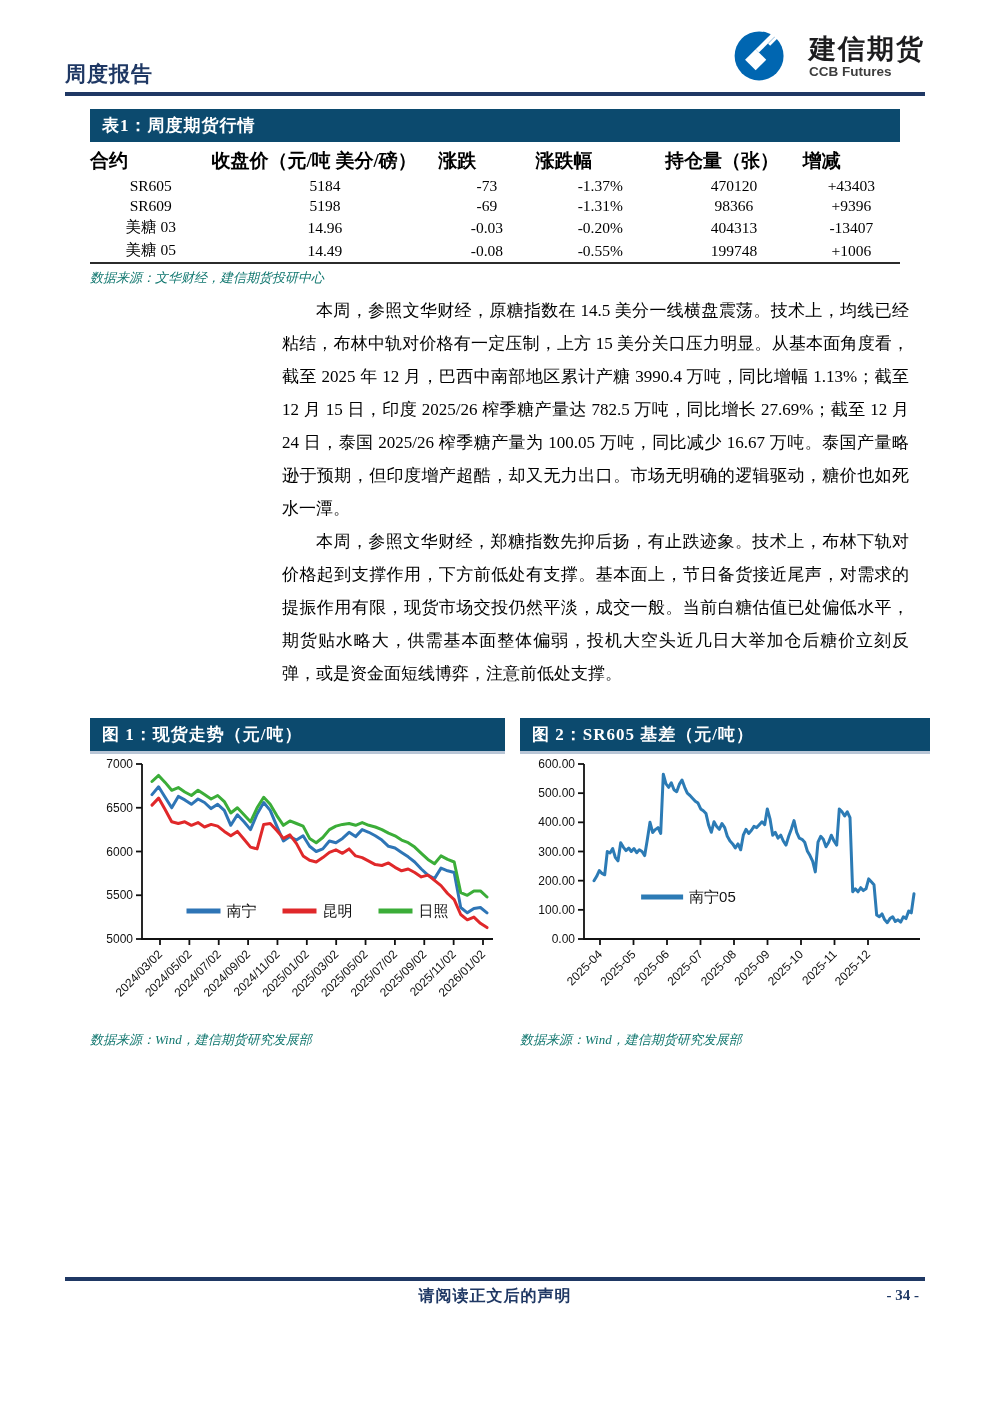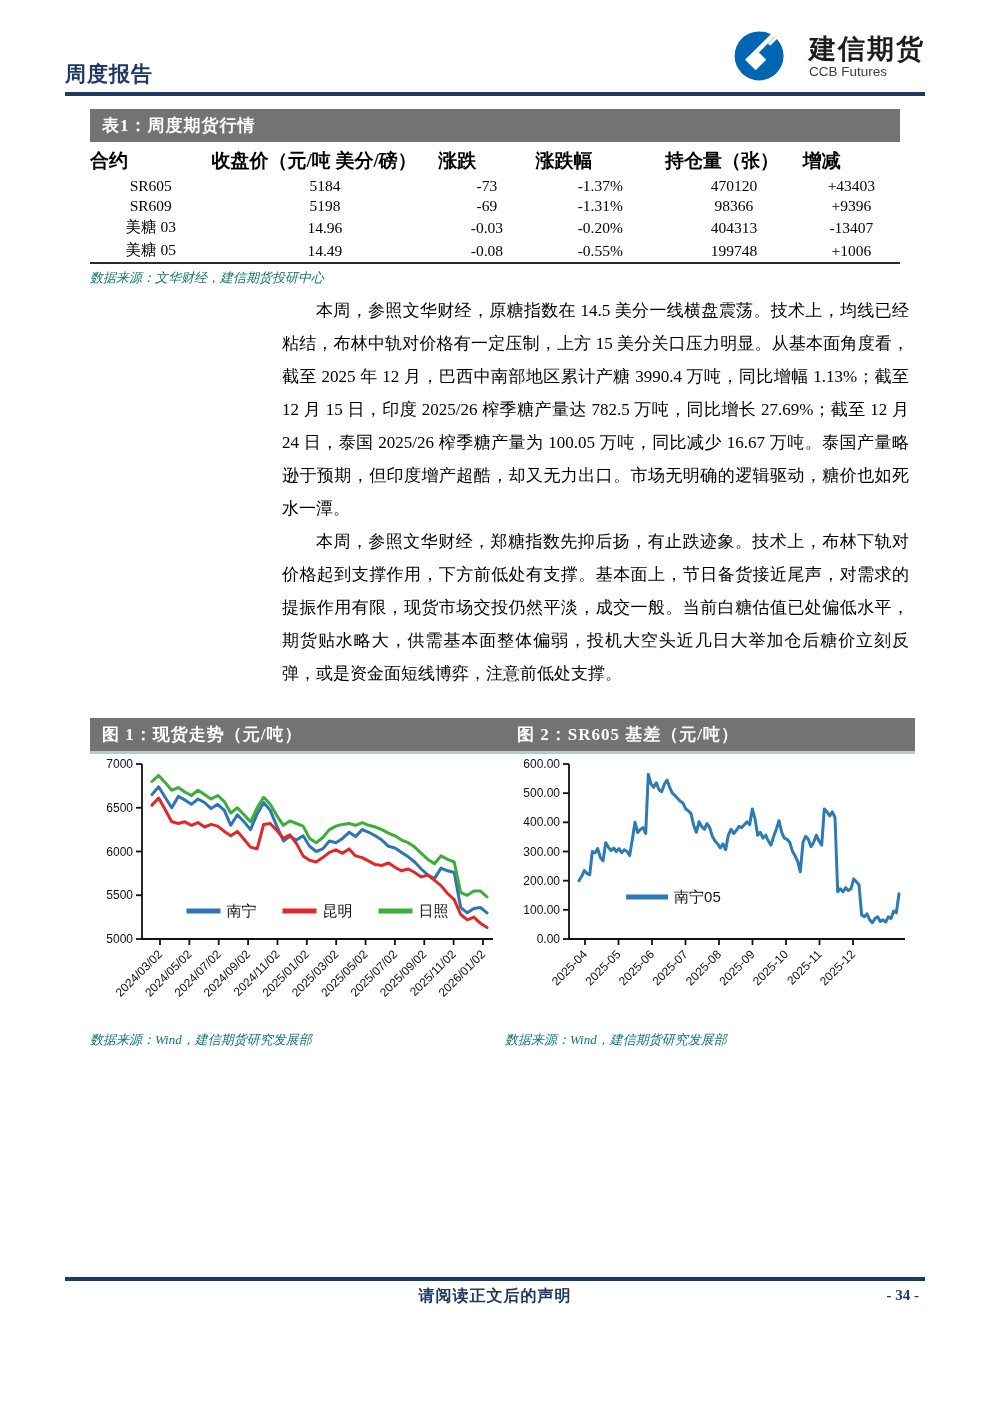--- a/index.html
+++ b/index.html
@@ -6,44 +6,44 @@
   body{font-family:"Liberation Serif","DejaVu Serif",serif;color:#000;}
   .page{position:relative;width:992px;height:1403px;margin:0 auto;background:#fff;
         box-sizing:border-box;padding:30px 67px 0 65px;overflow:hidden;}
 
   
   .hdr{display:flex;justify-content:space-between;align-items:flex-end;height:60px;}
   .report-type{font-size:21px;font-weight:bold;color:#1f3864;padding-bottom:2px;letter-spacing:1px;}
   .logo{display:flex;align-items:center;gap:20px;padding-bottom:2px;}
   .logo-text{display:flex;flex-direction:column;font-family:"Liberation Sans","DejaVu Sans",sans-serif;}
   .logo-cn{font-size:27px;font-weight:bold;color:#1c1c1e;letter-spacing:2px;line-height:1.05;}
-  .logo-en{font-size:13.5px;color:#3d3d3d;margin-top:1px;}
+  .logo-en{font-size:13.5px;color:#3d3d3d;margin-top:1px;font-weight:bold;}
   .top-rule{border:none;border-top:4px solid #1f3864;margin:2px 0 0 0;}
 
   
   .sec-title-row{margin:10px 0 0 216px;}
   .sec-title{display:inline-flex;align-items:center;gap:3px;background:#d8dfe9;
              color:#1f4368;font-weight:bold;font-size:22px;padding:2px 10px 3px 4px;}
 
   
   .tbl-wrap{margin:13px 0 0 25px;width:810px;}
-  .bar{background:#737373;color:#fff;font-weight:bold;font-size:17px;padding:5px 12px;letter-spacing:1px;}
+  .bar{background:#0c4a6e;color:#fff;font-weight:bold;font-size:17px;padding:5px 12px;letter-spacing:1px;}
   .tbl-wrap table{width:100%;border-collapse:collapse;margin-top:2px;border-bottom:2px solid #2b2b2b;}
   .tbl-wrap th{font-size:19px;font-weight:bold;padding:4px 0 2px 0;text-align:left;white-space:nowrap;}
   .tbl-wrap td{font-size:15.5px;text-align:center;padding:1px 0;white-space:nowrap;}
   .src{font-style:italic;font-size:13px;margin-top:5px;color:#0f766e;}
 
   
   .bodytext{margin:7px 0 0 217px;width:627px;font-size:17px;line-height:33px;text-align:justify;}
   .bodytext p{margin:0;text-indent:2em;}
   .bodytext2{margin:8px 0 0 217px;width:627px;font-size:17px;line-height:38px;text-align:justify;}
   .bodytext2 p{margin:0;text-indent:2em;}
 
   
-  .figs{display:flex;margin:28px 0 0 25px;}
+  .figs{display:flex;gap:15px;margin:28px 0 0 25px;}
   .fig{display:flex;flex-direction:column;}
   .fig .bar{border-bottom:3px solid #b9c6d6;}
   .fig svg{display:block;margin-top:2px;font-family:"Liberation Sans","DejaVu Sans",sans-serif;}
   .fig .src{margin-top:0;}
 
   
   .footer{position:absolute;left:65px;right:67px;top:1277px;border-top:4px solid #1f3864;padding-top:5px;}
   .frow{position:relative;text-align:center;}
   .disclaimer{color:#1f3864;font-weight:bold;font-size:16px;letter-spacing:1px;}
   .pageno{position:absolute;right:6px;top:1px;color:#1f3864;font-weight:bold;font-size:15px;}

